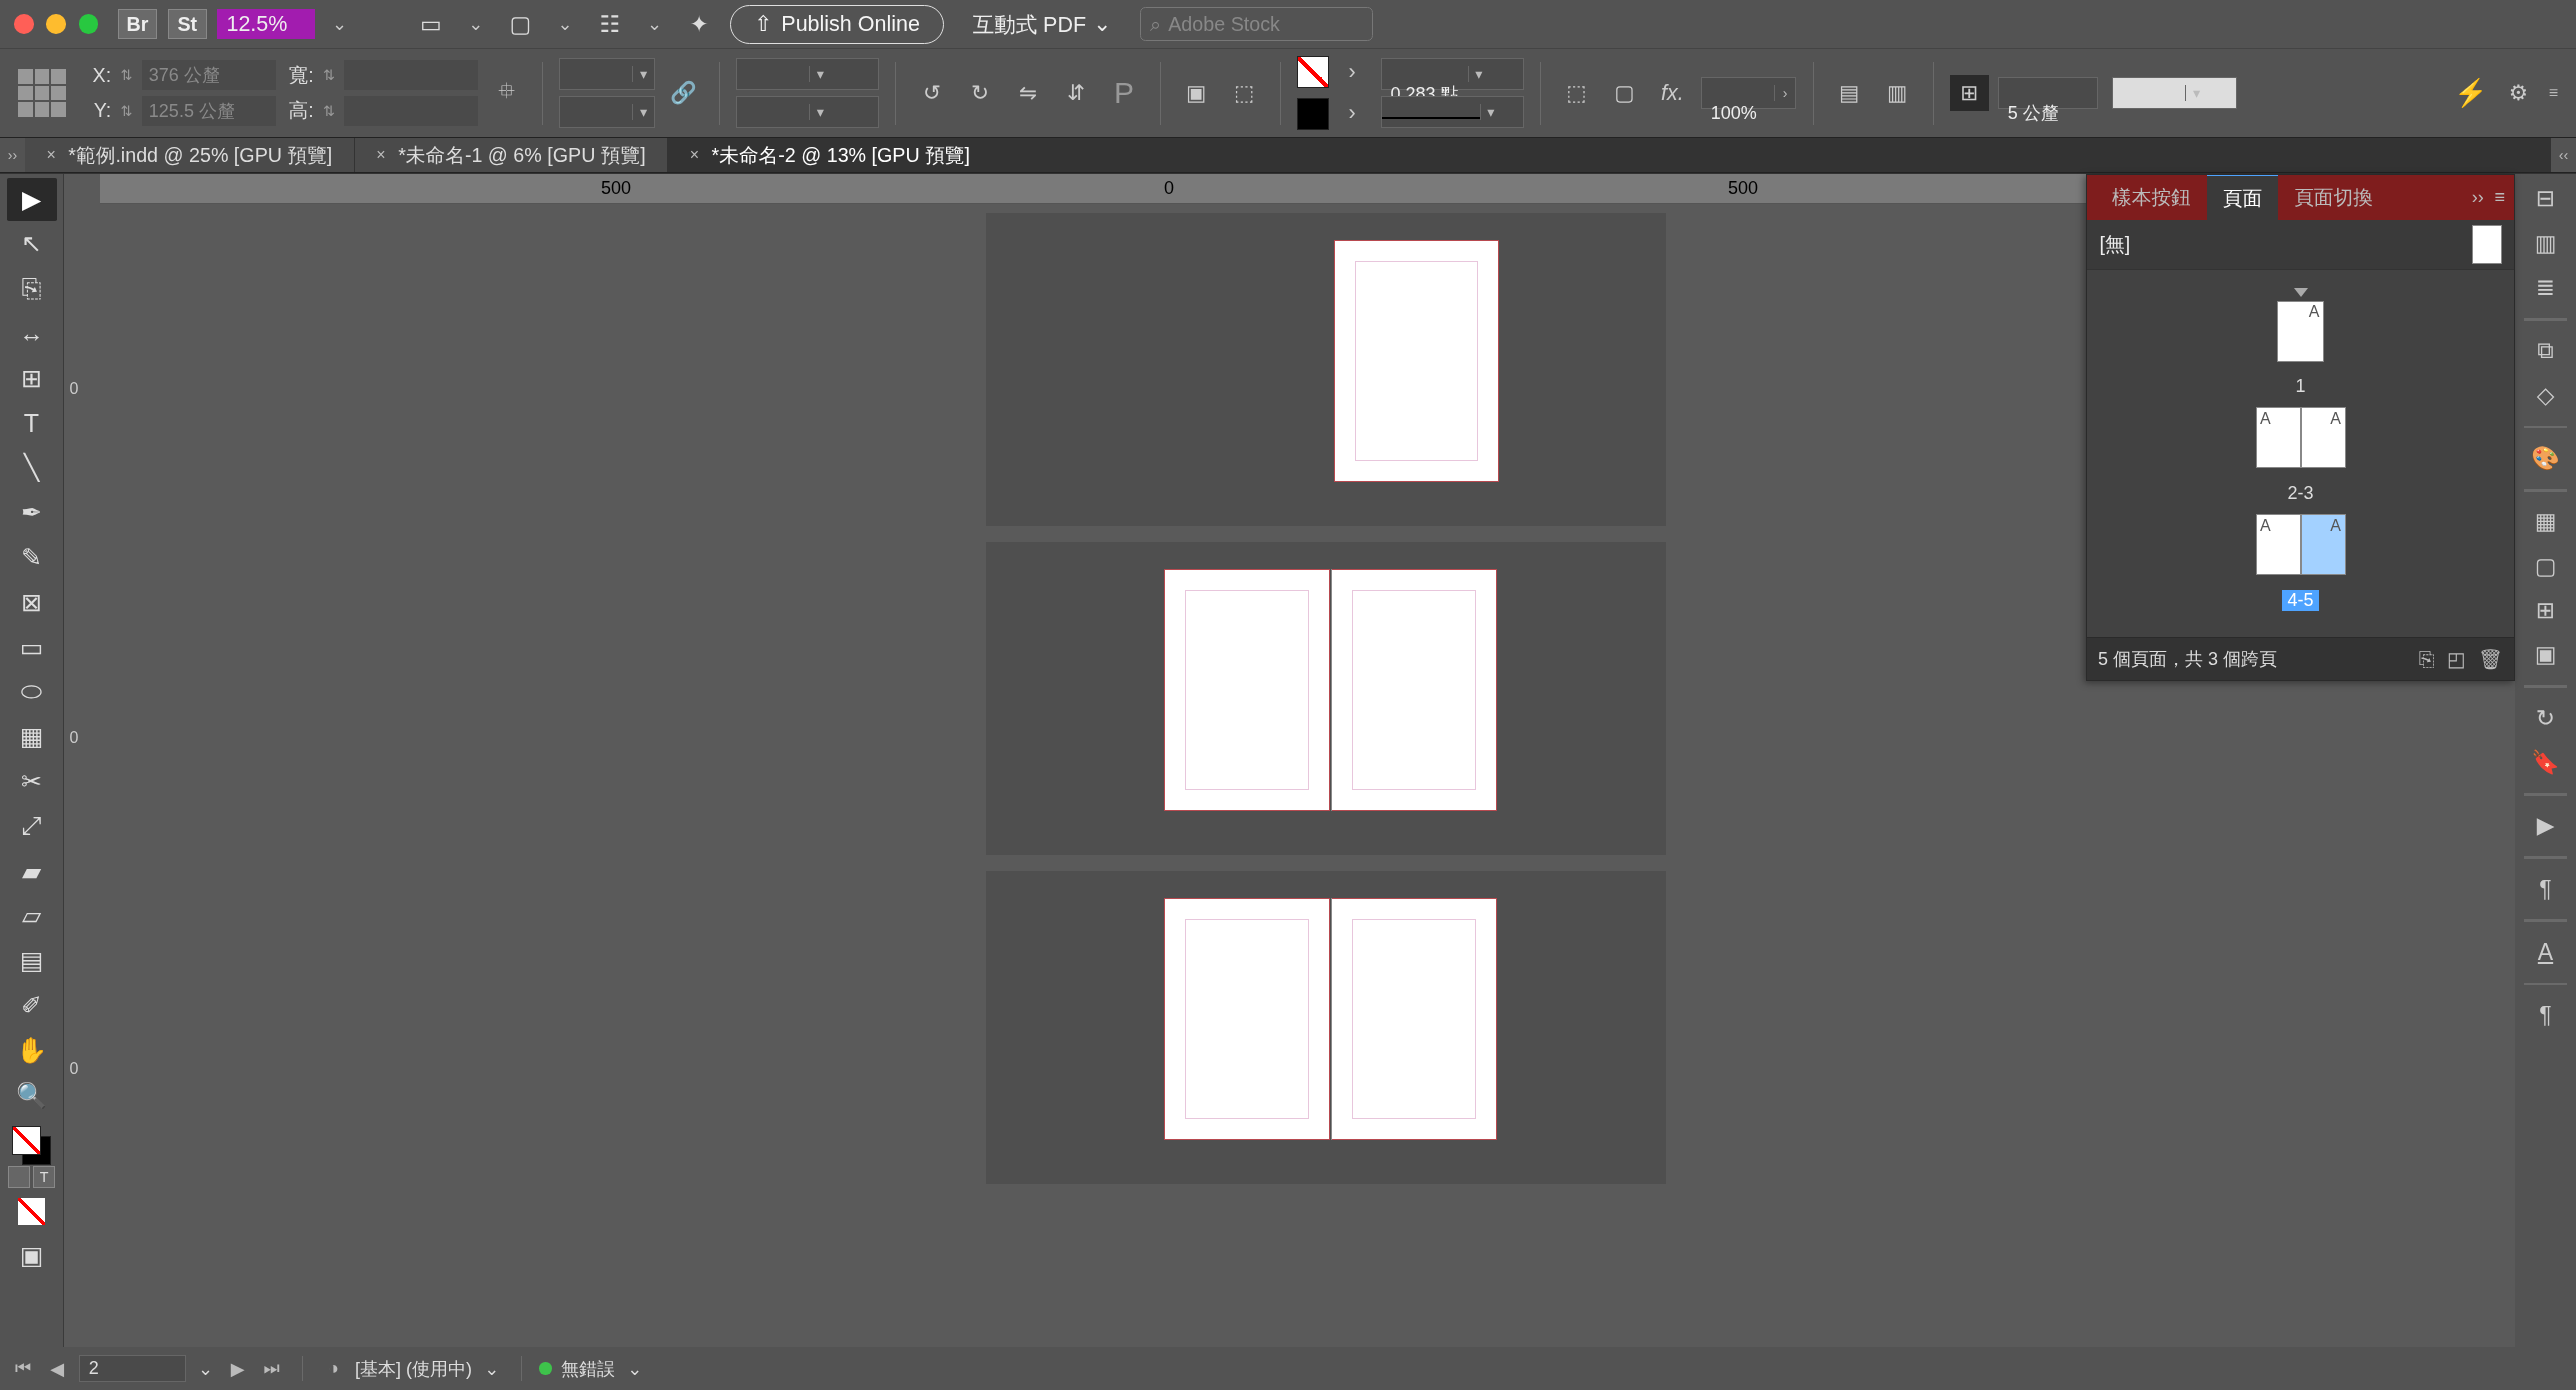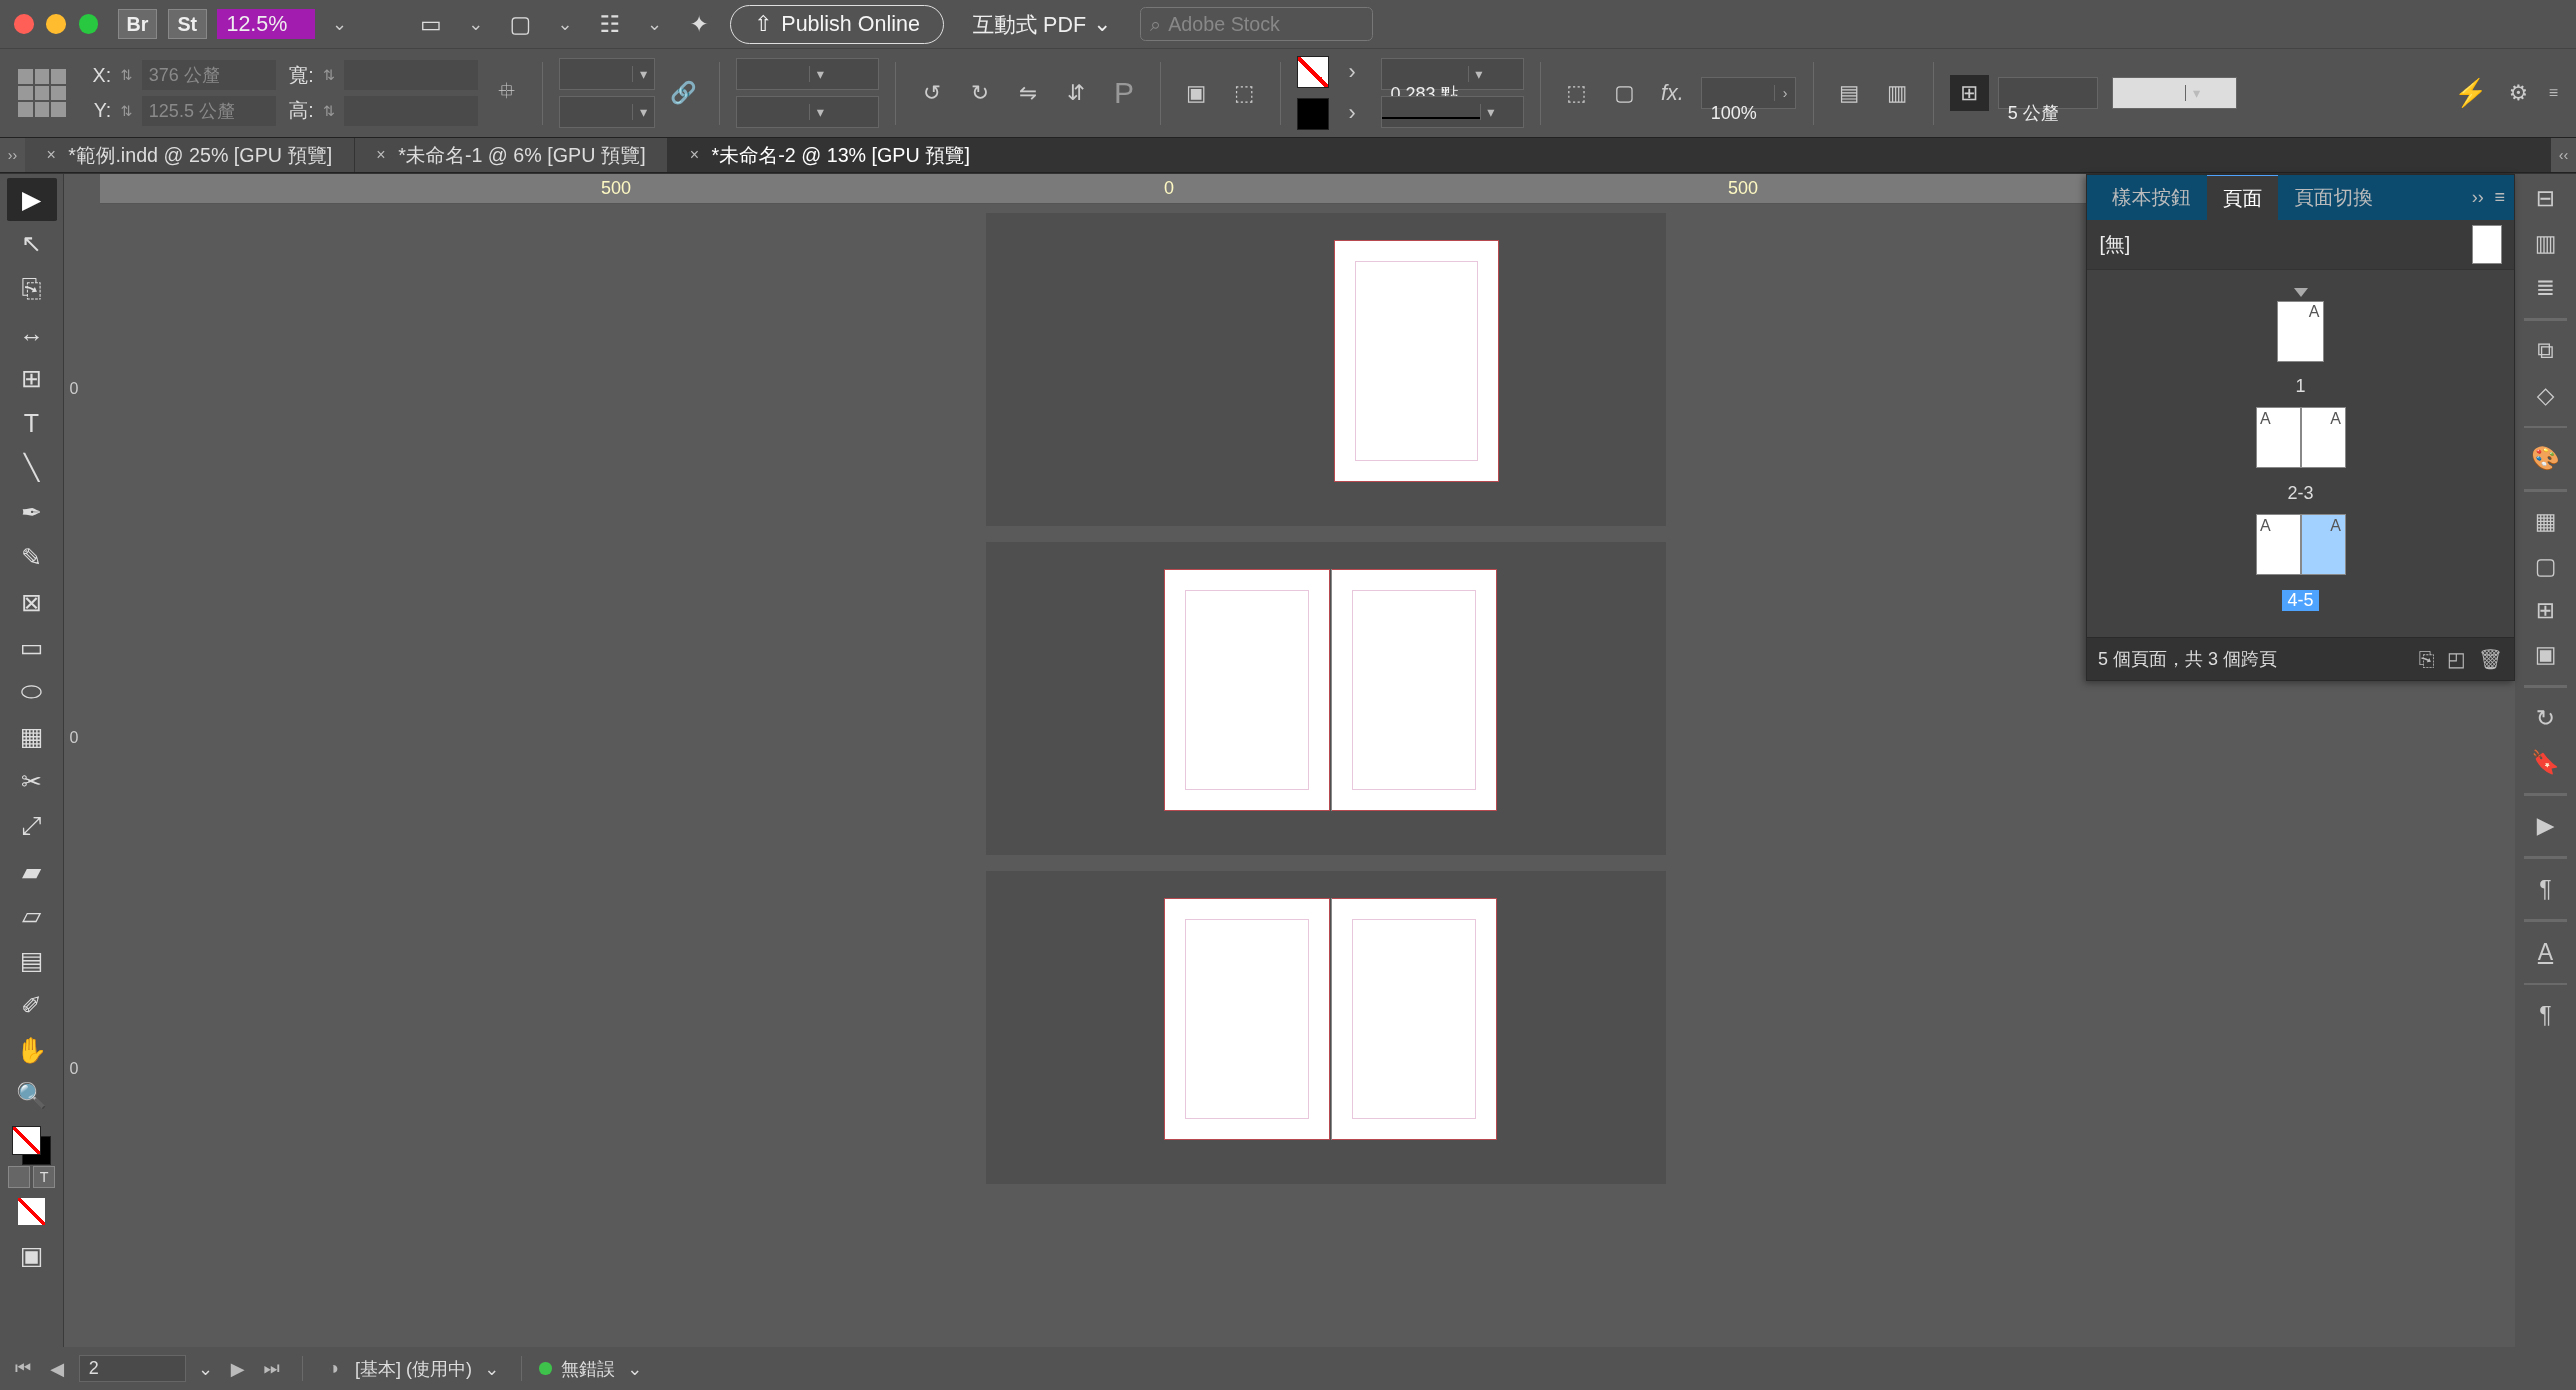--- a/index.html
+++ b/index.html
@@ -58,35 +58,35 @@
 .tool-swatch .fg { position:absolute; top:0; left:0; width:29px; height:29px; background: linear-gradient(45deg,#fff 0 45%,red 45% 55%,#fff 55% 100%); border:0.9px solid #222;}
 .tool-swatch .bg { position:absolute; bottom:0; right:0; width:29px; height:29px; background:#000; border:0.9px solid #222;}
 .tool-row2 { display:flex; gap:3.6px;}
 .tool-row2 span{ width:21.5px; height:21.5px; border:0.9px solid #888; background:#666;}
 
 .ruler-gutter { width: 36px; background:#5a5a5a; position:relative;}
 .ruler-gutter .zero { position:absolute; left:5.4px; color:#ccc; font-size:16px;}
 
 .canvas-wrap { flex:1; position:relative; background:#5a5a5a; overflow:hidden;}
 .hruler { height: 30px; background:#7a7a7a; border-bottom:0.9px solid #555; position:relative;}
-.hruler span { position:absolute; top:3.6px; font-size:18px; color:#fef9c3;}
+.hruler span { position:absolute; top:3.6px; font-size:18px; color:#000000;}
 .canvas { position:absolute; top:30px; left:0; right:0; bottom:0; background:#5a5a5a;}
 .spread-bg { position:absolute; background:#4f4f4f;}
 .page { position:absolute; background:#fff; border:0.9px solid #b8494f;}
 .page .margin { position:absolute; inset:19.7px; border:0.9px solid #e8c6dc;}
 .spine { position:absolute; width:0.9px; background:#8a8a8a;}
 
 
 .right-dock { width: 61px; background:#535353; display:flex; flex-direction:column; align-items:center; padding-top:5.4px; gap:5.4px;}
 .right-dock .grp-sep { width: 43px; height:2.7px; background:#6a6a6a; margin:5.4px 0;}
 .dock-icn { width:43px; height:39px; display:flex; align-items:center; justify-content:center; color:#ccc; font-size:23px;}
 
 
 .panel { position:absolute; top:174px; right:61px; width: 429px; background:#3a3a3a; border:0.9px solid #2a2a2a; box-shadow: -1.8px 1.8px 7.2px rgba(0,0,0,.4);}
-.panel-tabs { height: 45px; background:#0c4a6e; display:flex; align-items:center; padding: 0 9px; gap: 0;}
+.panel-tabs { height: 45px; background:#7f1d1d; display:flex; align-items:center; padding: 0 9px; gap: 0;}
 .panel-tab { padding: 0 16px; height:100%; display:flex; align-items:center; font-size:19.7px; color:#bbb;}
 .panel-tab.active { background:#3a3a3a; color:#fff; border-top:1.8px solid #4ea3ff;}
 .panel-tabs .more { margin-left:auto; display:flex; gap:10.7px; color:#bbb; font-size:18px;}
 .masters { background:#3a3a3a;}
 .master-row { height: 50px; display:flex; align-items:center; padding:0 12.5px; justify-content:space-between; border-bottom:0.9px solid #333;}
 .master-row .name { font-size:19.7px; color:#eee;}
 .master-thumb { width:30px; height:39px; background:#fff; border:0.9px solid #888;}
 .master-thumb2 { display:flex;}
 .master-thumb2 span{ width:30px; height:39px; background:#fff; border:0.9px solid #888;}
 .pages-area { background:#424242; padding: 18px 0 9px; min-height: 367px;}

